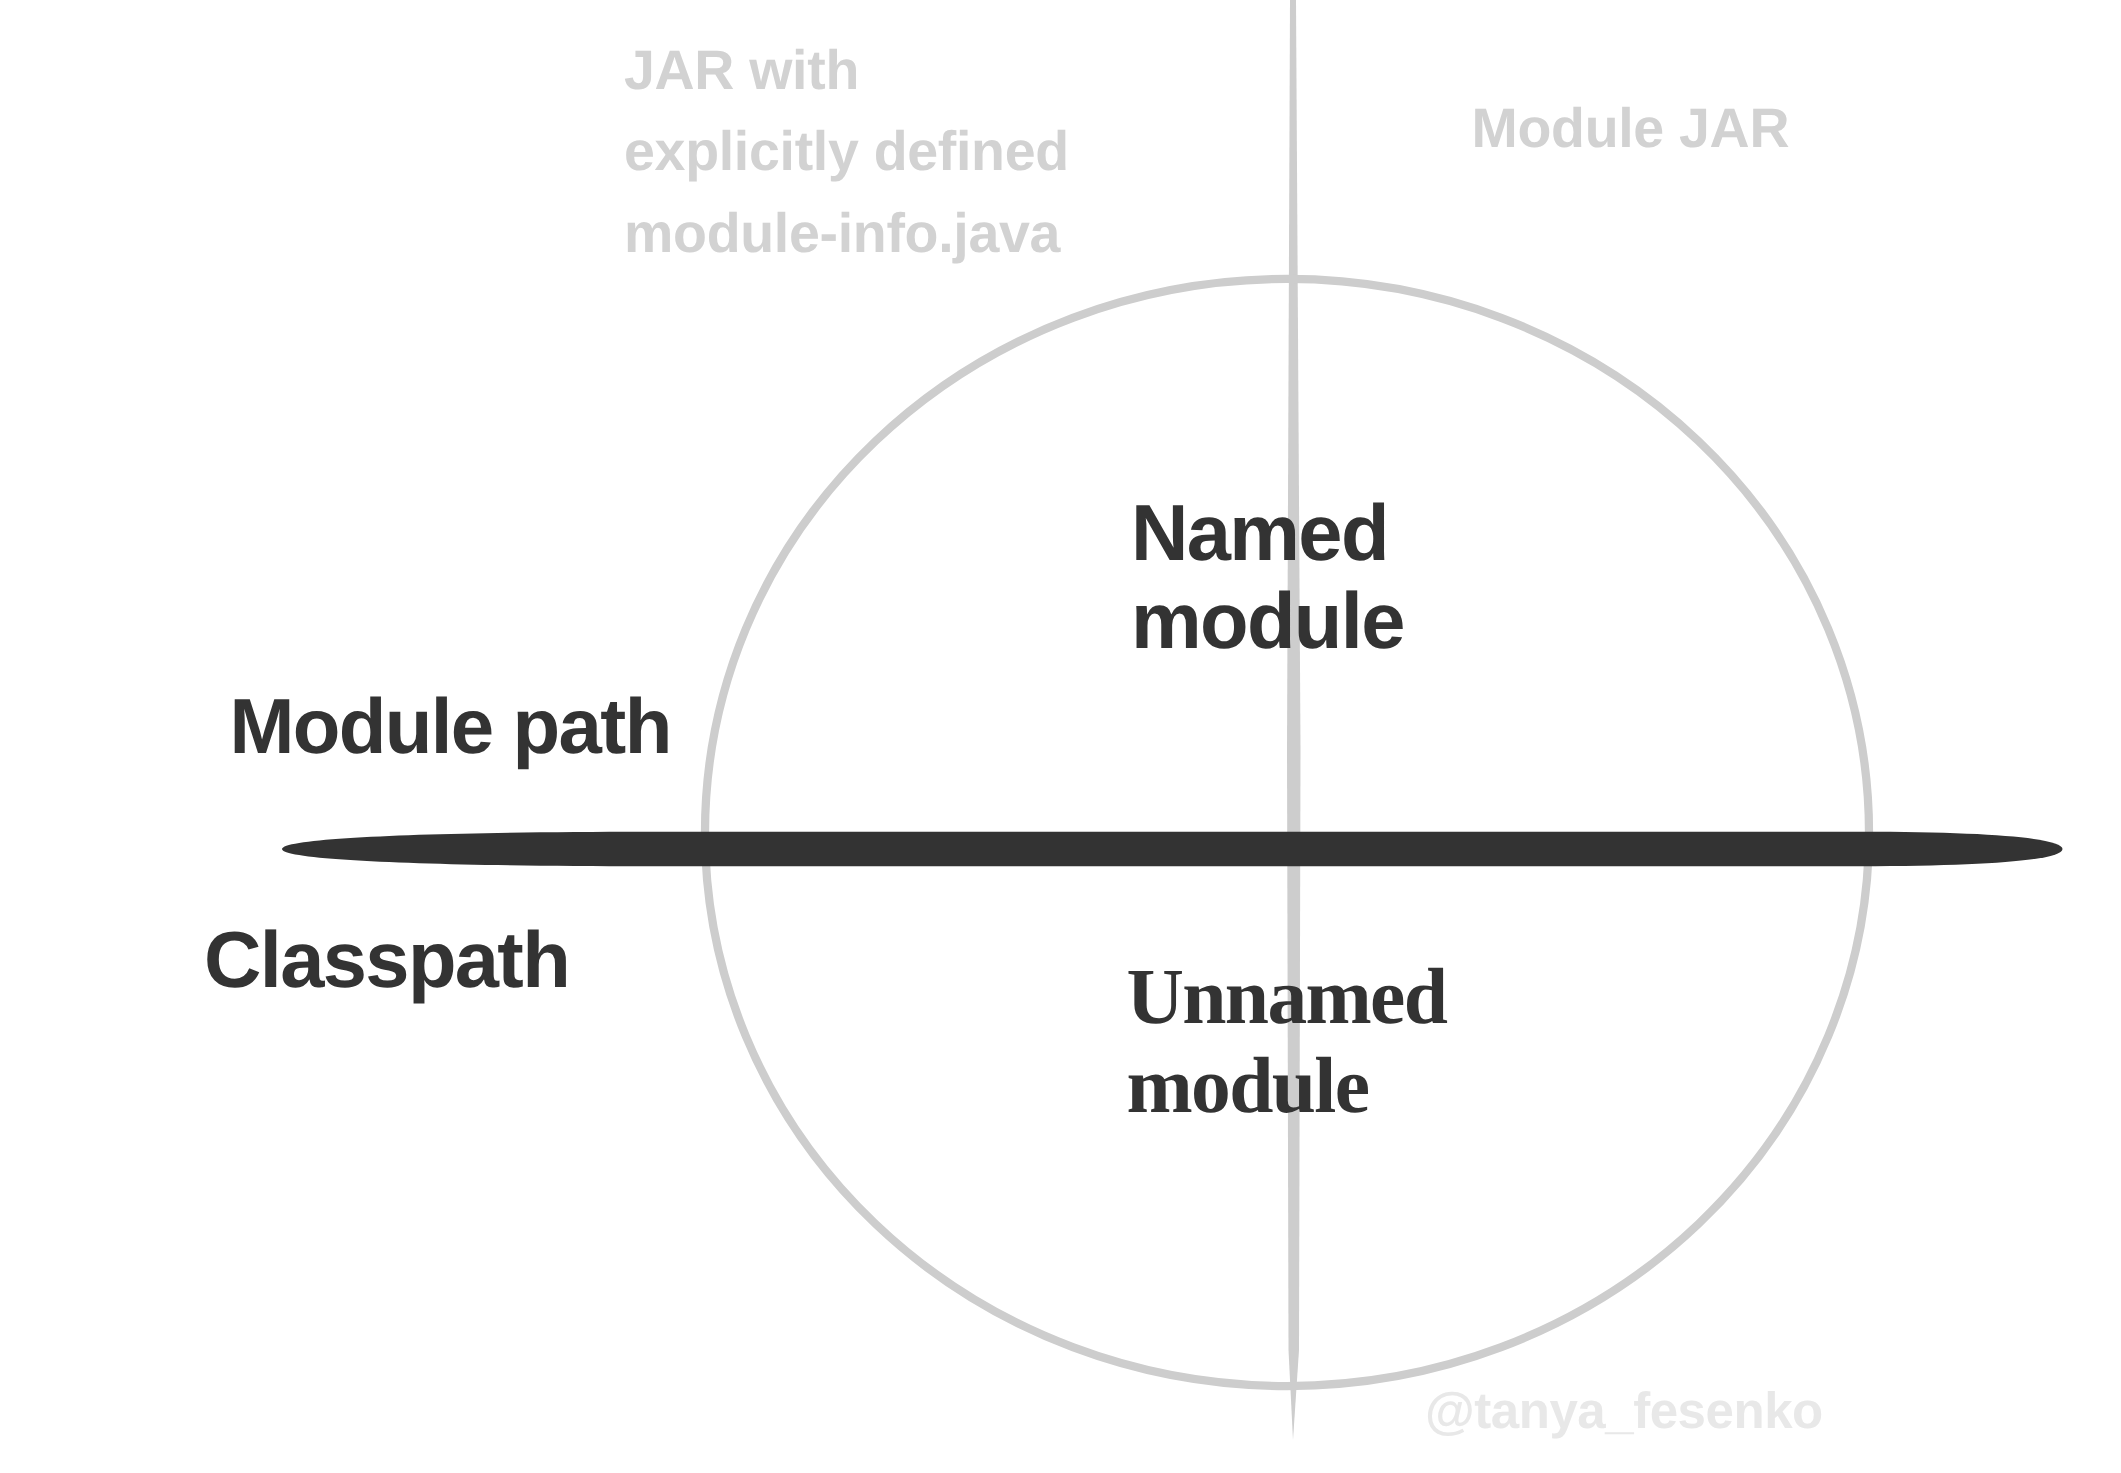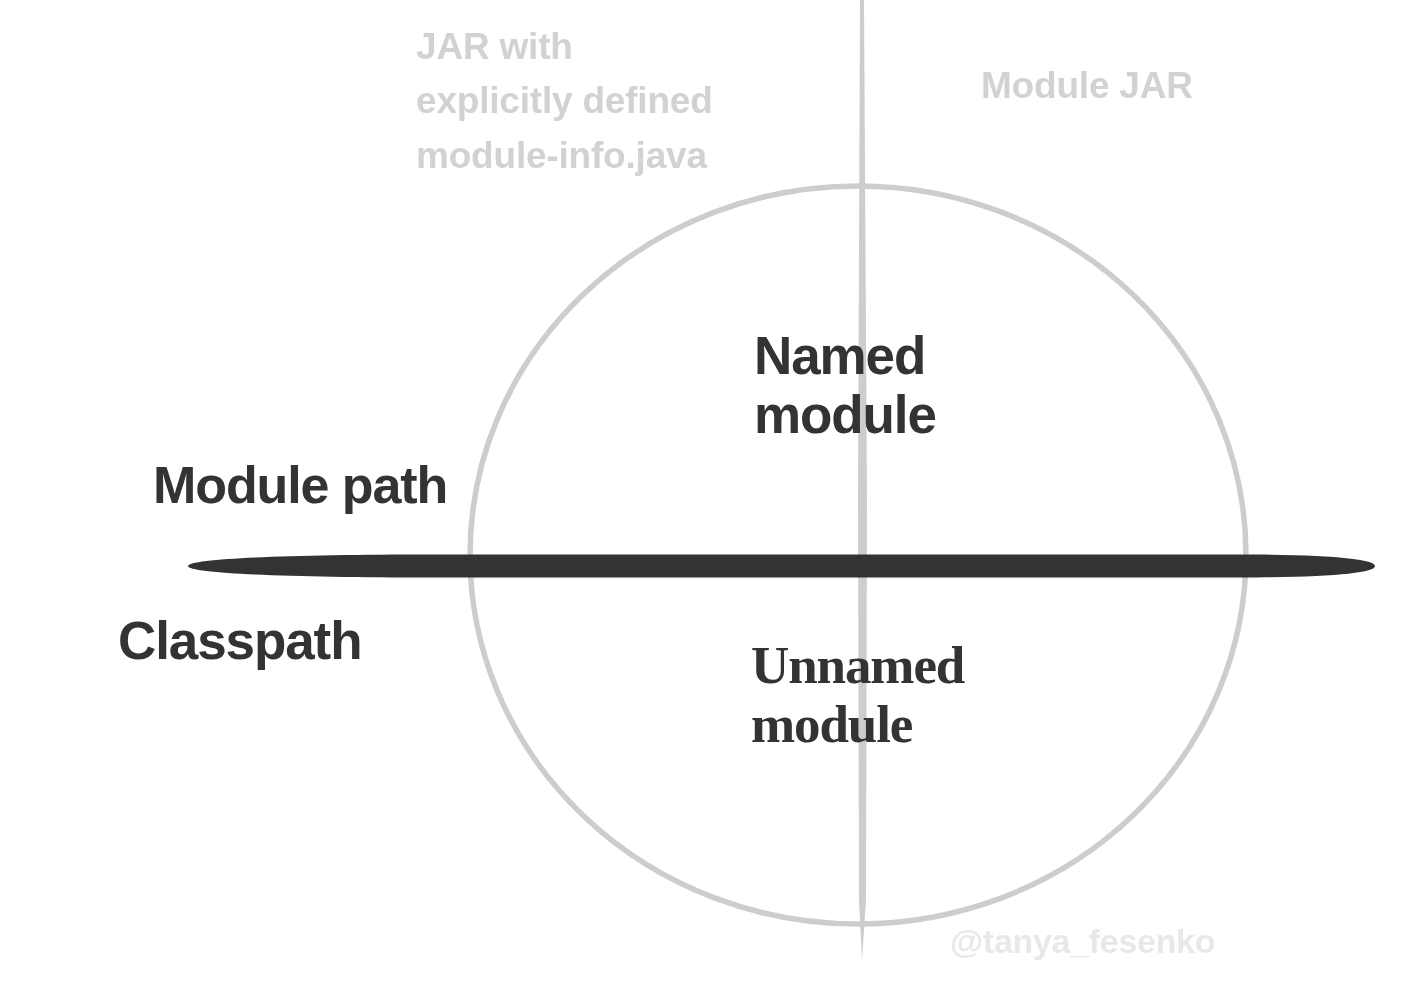--- a/index.html
+++ b/index.html
@@ -54,21 +54,21 @@
 
   
   #cap-module-path {
     left: 114px;
     top: 456px;
     font-size: 52px;
     letter-spacing: -1.1px;
     margin-left: 39px;
   }
   #cap-classpath {
-    left: 118px;
+    left: 136px;
     top: 611px;
     font-size: 53px;
     letter-spacing: -1.1px;
   }
 
   
   #cap-named {
     left: 754px;
     top: 326px;
     font-size: 53px;

